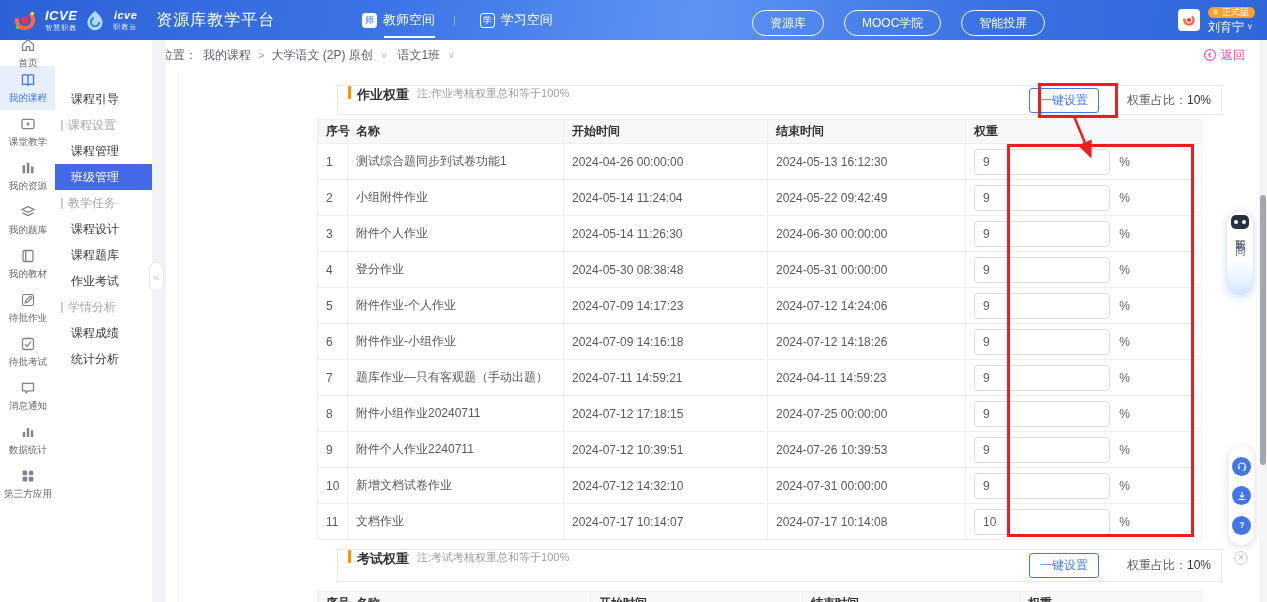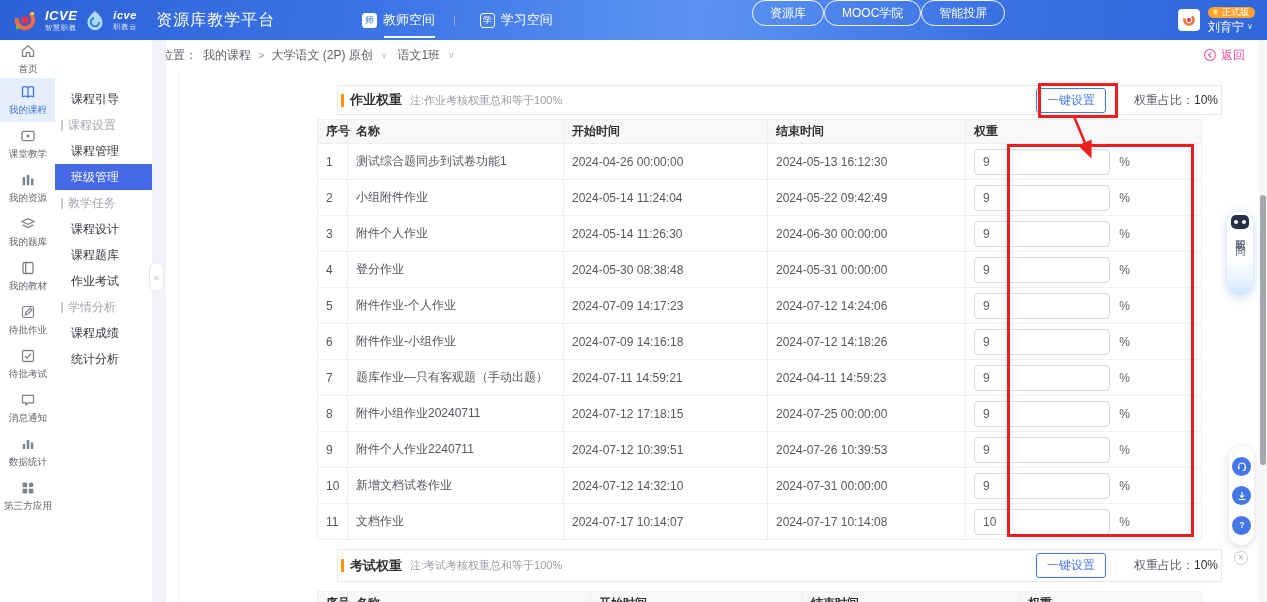--- a/index.html
+++ b/index.html
@@ -3,33 +3,33 @@
 <meta charset="utf-8">
 <style>
   html,body{margin:0;padding:0;background:#e9ebee;}
   *{box-sizing:border-box;font-family:"Liberation Sans","DejaVu Sans",sans-serif;}
   .app{position:relative;width:1267px;height:602px;background:#fff;overflow:hidden;}
 
   
   .topbar{position:absolute;left:0;top:0;width:1267px;height:40px;color:#fff;
     background:linear-gradient(100deg,#2d62d6 0%,#3b74e6 30%,#5d94f3 55%,#3a72e4 78%,#2f66da 100%);
     display:flex;align-items:center;}
-  .brand{display:flex;align-items:center;gap:7px;padding-left:12px;}
+  .brand{display:flex;align-items:center;gap:7px;padding-left:12px;text-align:right;}
   .logo-swirl{width:26px;height:26px;}
   .brand-col{display:flex;flex-direction:column;line-height:1;}
   .brand-main{font-size:13px;font-weight:bold;font-style:italic;letter-spacing:.5px;}
   .brand-sub{font-size:7px;margin-top:2px;letter-spacing:1px;opacity:.9;}
   .app-title{font-size:16px;margin-left:12px;letter-spacing:1px;white-space:nowrap;}
   .topnav{position:absolute;left:362px;top:0;height:40px;display:flex;align-items:center;gap:18px;}
   .nav-item{position:relative;display:flex;align-items:center;gap:6px;font-size:13px;cursor:pointer;white-space:nowrap;}
   .nav-item:not(:first-of-type)::before{content:'|';color:rgba(255,255,255,.45);margin-right:18px;font-size:11px;}
   .nav-chip{width:15px;height:15px;border:1px solid #fff;border-radius:3px;display:inline-flex;align-items:center;justify-content:center;font-size:9px;line-height:1;}
   .nav-item.active .nav-chip{background:#fff;color:#3a74e6;border-color:#fff;}
   .nav-item.active::after{content:'';position:absolute;left:22px;right:0;bottom:-9px;height:2px;background:#fff;}
-  .quick-links{position:absolute;left:752px;top:0;height:36px;display:flex;align-items:flex-start;gap:0;}
+  .quick-links{position:absolute;left:752px;top:0;height:36px;display:flex;align-items:flex-end;gap:20px;}
   .pill{background:transparent;border:1px solid rgba(255,255,255,.95);color:#fff;border-radius:13px;
     font-size:12px;padding:3.5px 17px;cursor:pointer;white-space:nowrap;}
   .user-area{position:absolute;right:12px;top:0;height:40px;display:flex;align-items:center;gap:8px;}
   .avatar{width:22px;height:22px;background:#fff;border-radius:4px;display:flex;align-items:center;justify-content:center;}
   .avatar svg{width:16px;height:16px;}
   .user-col{display:flex;flex-direction:column;align-items:flex-start;line-height:1;gap:3px;}
   .badge{display:flex;align-items:center;gap:2px;background:#ffa12f;border-radius:8px;padding:1px 6px 1px 3px;font-size:9px;color:#fff;}
   .badge svg{width:9px;height:9px;}
   .user-name{font-size:12px;display:flex;align-items:center;gap:3px;}
   .caret{font-size:8px;opacity:.85;}
@@ -40,41 +40,41 @@
   .crumb-ic{width:14px;height:14px;color:#8f94a3;flex:none;}
   .crumb-sep{color:#9aa0aa;font-size:11px;margin:0 1px;}
   .crumb-caret{color:#b4b9c2;font-size:9px;margin:0 4px 0 2px;}
   .crumb-link{cursor:pointer;}
   .back-link{margin-left:auto;color:#ec4899;display:flex;align-items:center;gap:4px;cursor:pointer;}
   .back-link svg{width:14px;height:14px;}
 
   
   .icon-sidebar{position:absolute;left:0;top:40px;width:55px;height:562px;background:#fff;}
   .side-item{height:44px;display:flex;flex-direction:column;align-items:center;justify-content:center;gap:3px;cursor:pointer;color:#62666e;}
-  .side-item:first-child{height:38px;}
+  .side-item:first-child{height:26px;}
   .side-icon{width:16px;height:16px;color:#7d828c;display:flex;}
   .side-icon svg{width:16px;height:16px;}
   .side-label{font-size:10px;white-space:nowrap;transform:scale(.96);}
   .side-item.active{background:#e7eefc;color:#4377e8;}
   .side-item.active .side-icon{color:#4377e8;}
 
   
   .menu-sidebar{position:absolute;left:55px;top:40px;width:97px;height:562px;background:#fff;padding-top:46px;}
   .menu-row{height:26px;display:flex;align-items:center;font-size:12px;color:#33373d;cursor:pointer;white-space:nowrap;}
   .menu-row{padding-left:16px;}
   .menu-row.section{padding-left:6px;color:#a2a6ad;cursor:default;}
   .menu-row.section::before{content:'';width:2px;height:11px;background:#c8ccd4;margin-right:5px;}
   .menu-row.active{background:#4569e6;color:#fff;}
   .gray-strip{position:absolute;left:152px;top:40px;width:14px;height:562px;background:#f1f3f7;}
   .collapse-handle{position:absolute;left:149px;top:262px;width:15px;height:30px;background:#fff;border:1px solid #e4e7ed;
     border-radius:8px;display:flex;align-items:center;justify-content:center;font-size:10px;color:#c0c4cc;cursor:pointer;}
   .content-divider{position:absolute;left:178px;top:72px;width:1px;height:530px;background:#f0f2f5;}
 
   
-  .sec-box{position:absolute;left:337px;width:885px;background:#fff;border:1px solid #e9e9eb;display:flex;align-items:center;padding:0 3px;}
+  .sec-box{position:absolute;left:337px;width:885px;background:#fff;border:1px solid #e9e9eb;display:flex;padding:0 10px;}
   .sec-homework{top:85px;height:30px;}
   .sec-exam{top:549px;height:33px;}
   .sec-accent{width:3px;height:13px;background:#ff9800;margin-right:6px;flex:none;}
   .sec-title{font-size:13px;font-weight:bold;color:#303133;white-space:nowrap;}
   .sec-note{font-size:11px;color:#9a9da3;margin-left:8px;white-space:nowrap;}
   .sec-right{margin-left:auto;display:flex;align-items:center;gap:28px;}
   .btn-set{background:#fff;border:1px solid #4377e8;color:#4377e8;border-radius:3px;font-size:12px;padding:3px 10px;cursor:pointer;white-space:nowrap;}
   .ratio{font-size:12px;color:#5a5e66;white-space:nowrap;}
   .ratio b{color:#303133;font-weight:normal;}
 

